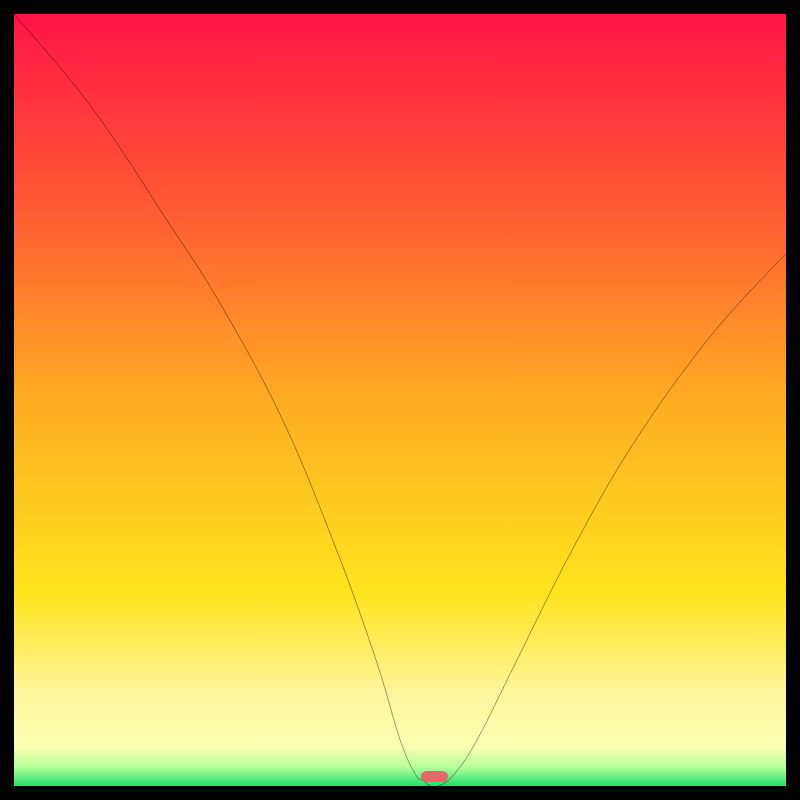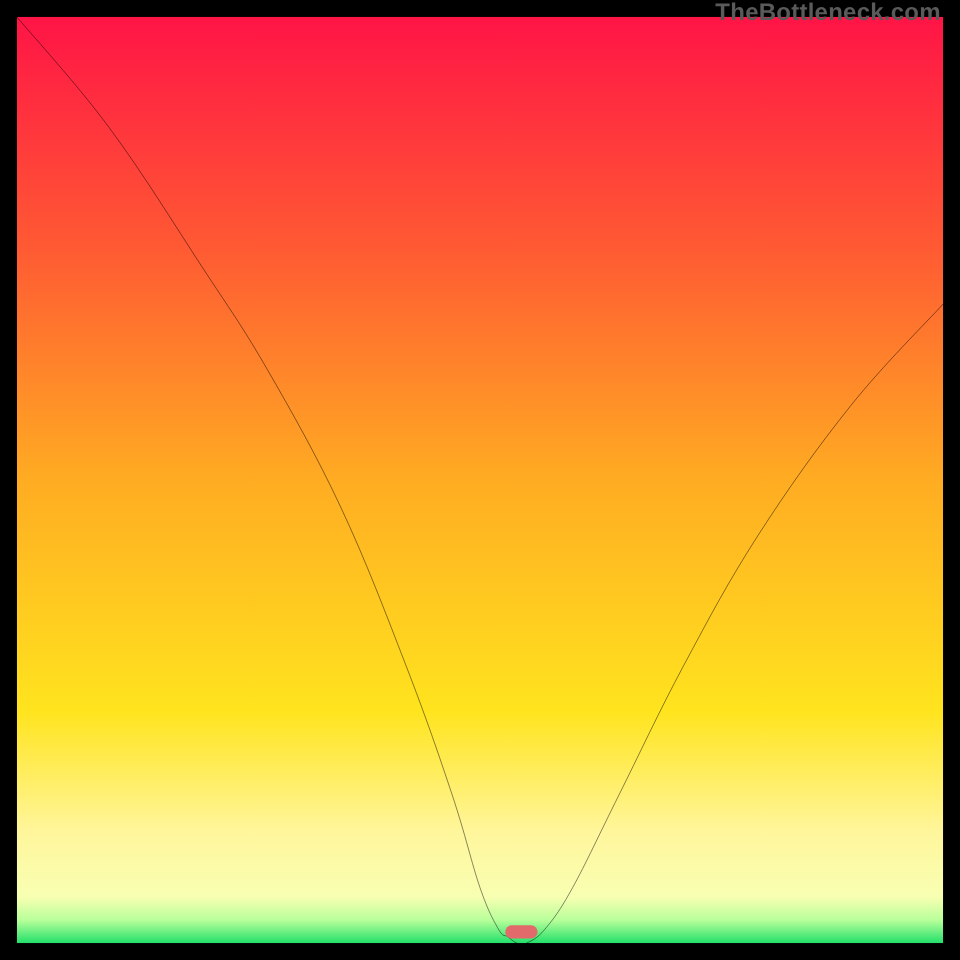--- a/index.html
+++ b/index.html
@@ -59,14 +59,13 @@
 <body>
 
 <div class="chart-container">
   <div class="plot-area">
     <div class="gradient-bg" style="--c0: #ff1446; --c1: #ff5a33; --c2: #ffac22; --c3: #ffe41e; --c4: #fff69c; --c5: #f8ffb2; --c6: #b8ff9a; --c7: #22e06a;"></div>
     <svg class="curve" viewBox="0 0 100 100" preserveAspectRatio="none">
       <path id="curve-path" fill="none" stroke="#000000" stroke-width="0.389" vector-effect="non-scaling-stroke" d="M 0 0 C 1.7999999999999998 2.16, 6.4 7.140000000000001, 10 12 C 13.6 16.86, 16.94 22.32, 20 27 C 23.06 31.68, 24.3 33.32, 27 38 C 29.7 42.68, 32.3 47.24, 35 53 C 37.7 58.76, 39.84 64.42, 42 70 C 44.16 75.58, 45.56 79.68, 47 84 C 48.44 88.32, 49.1 91.39, 50 94 C 50.9 96.61, 51.46 97.546, 52 98.5 C 52.54 99.454, 52.64 99.03, 53 99.3 C 53.36 99.57, 53.64 99.874, 54 100 C 54.36 100.126, 54.46 100.27, 55 100 C 55.54 99.73, 56.1 99.58, 57 98.5 C 57.9 97.42, 58.56 96.61, 60 94 C 61.44 91.39, 62.84 88.32, 65 84 C 67.16 79.68, 69.3 75.04, 72 70 C 74.7 64.96, 76.76 61.04, 80 56 C 83.24 50.96, 86.4 46.5, 90 42 C 93.6 37.5, 98.2 32.98, 100 31 "></path>
     </svg>
     <div id="opt-marker" class="marker" style="left: 407.23px; top: 757.332px; width: 27.02px; height: 10.808px;"></div>
   </div>
-  <div class="watermark">TheBottleneck.com</div>
 </div>
 
 </body></html>

